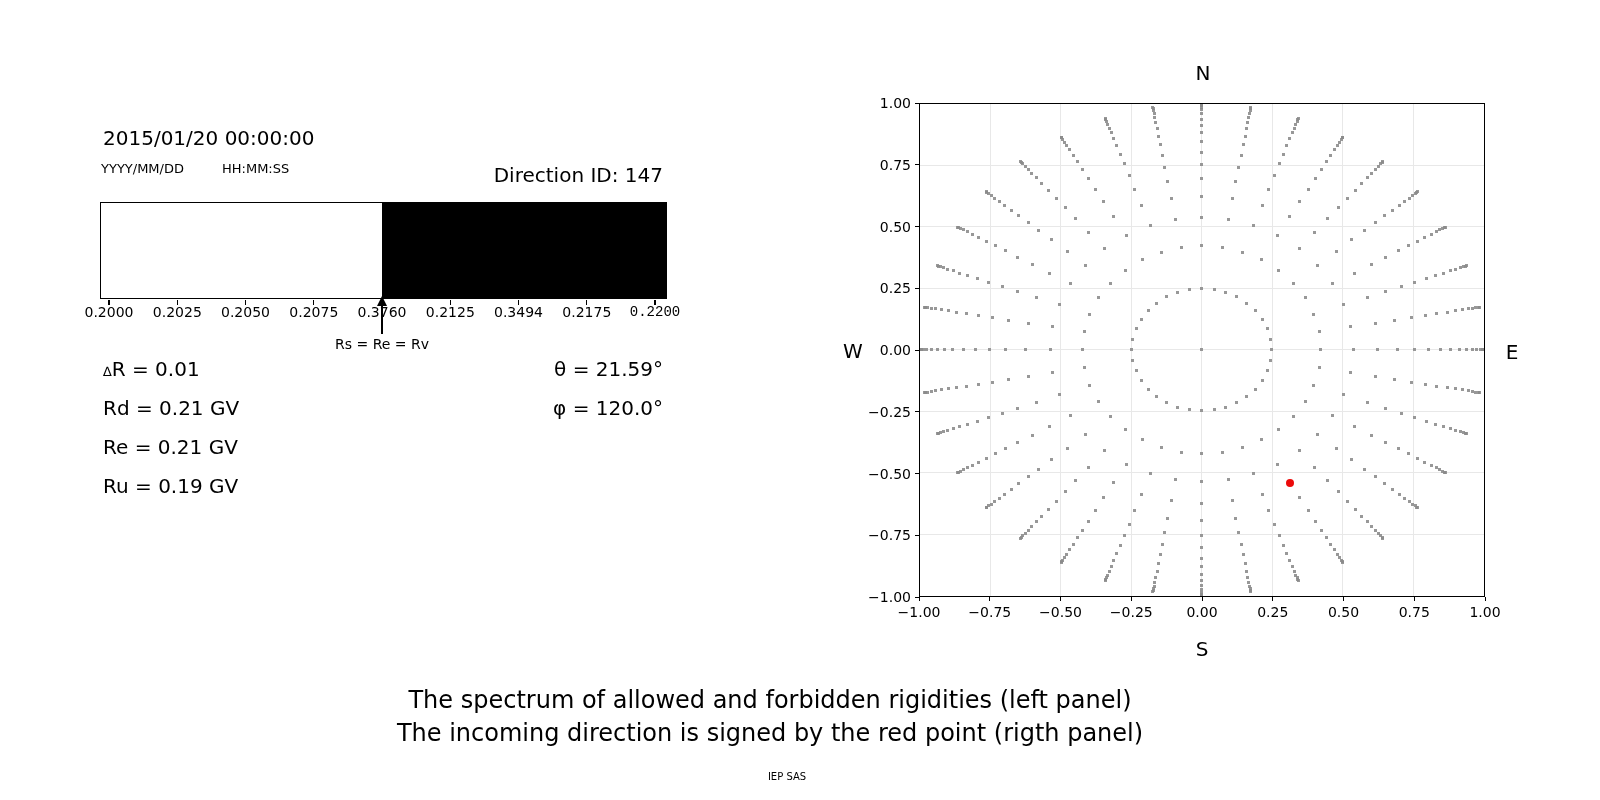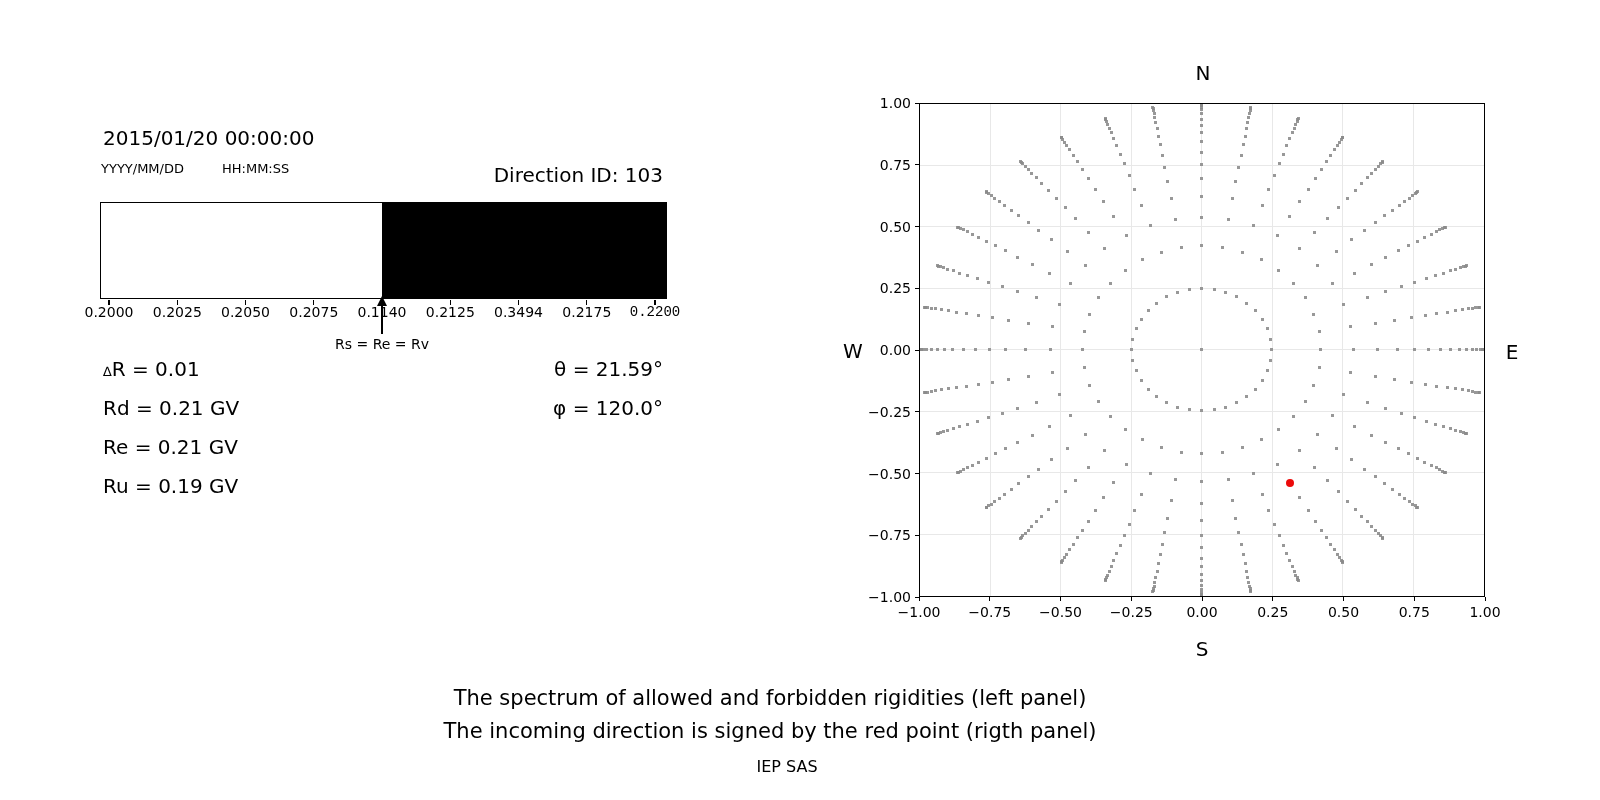--- a/index.html
+++ b/index.html
@@ -4,22 +4,22 @@
 <style>
   html,body{margin:0;padding:0;background:#fff;}
   #canvas{
     position:relative;width:1600px;height:800px;background:#ffffff;
     font-family:"DejaVu Sans","Liberation Sans",sans-serif;color:#000;overflow:hidden;
   }
   .abs{position:absolute;white-space:nowrap;}
   .t20{font-size:20px;}
   .t14{font-size:14px;}
   .t13{font-size:13px;}
-  .t12{font-size:16px;}
-  .t21{font-size:21px;}
+  .t12{font-size:10px;margin-top:14px;}
+  .t21{font-size:24px;}
   .center-anchor{transform:translate(-50%,-50%);}
   .x-center{transform:translateX(-50%);}
 
   
   #spectrum-box{
     position:absolute;left:100px;top:202px;width:567px;height:97px;
     border:1.5px solid #000;box-sizing:border-box;background:#fff;overflow:hidden;
   }
   #spectrum-forbidden{position:absolute;top:0;bottom:0;left:280.5px;right:0;background:#000;}
   .spec-tick-mark{position:absolute;width:1.2px;height:4.5px;background:#000;top:300px;}
@@ -45,21 +45,21 @@
   .compass{font-size:20px;}
 </style>
 </head>
 <body>
 
 <div id="canvas">
 
   <div class="abs t20" style="left:103px;top:126px;">2015/01/20 00:00:00</div>
   <div class="abs t13" style="left:101px;top:161px;">YYYY/MM/DD</div>
   <div class="abs t13" style="left:222px;top:161px;">HH:MM:SS</div>
-  <div class="abs t20" style="right:937px;top:163px;">Direction ID: 103</div>
+  <div class="abs t20" style="right:937px;top:163px;">Direction ID: 147</div>
 
   <div id="spectrum-box">
     <div style="position:absolute;left:0;top:0;bottom:0;width:280.5px;background:#fff;"></div>
     <div id="spectrum-forbidden"></div>
   </div>
   <div id="arrow-head"></div>
   <div id="arrow-shaft"></div>
   <div class="abs t14 x-center" style="left:382px;top:336px;">Rs = Re = Rv</div>
 
   <div class="abs t20" style="left:103px;top:357px;"><span class="small-delta">∆</span><span>R = 0.01</span></div>
@@ -674,21 +674,21 @@
 
 <div class="spec-tick-mark" style="left: 108.4px;"></div>
     <div class="spec-tick-label" style="left: 109px;">0.2000</div>
     <div class="spec-tick-mark" style="left: 176.7px;"></div>
     <div class="spec-tick-label" style="left: 177.3px;">0.2025</div>
     <div class="spec-tick-mark" style="left: 244.9px;"></div>
     <div class="spec-tick-label" style="left: 245.5px;">0.2050</div>
     <div class="spec-tick-mark" style="left: 313.1px;"></div>
     <div class="spec-tick-label" style="left: 313.8px;">0.2075</div>
     <div class="spec-tick-mark" style="left: 381.4px;"></div>
-    <div class="spec-tick-label" style="left: 382px;">0.1140</div>
+    <div class="spec-tick-label" style="left: 382px;">0.3760</div>
     <div class="spec-tick-mark" style="left: 449.6px;"></div>
     <div class="spec-tick-label" style="left: 450.3px;">0.2125</div>
     <div class="spec-tick-mark" style="left: 517.9px;"></div>
     <div class="spec-tick-label" style="left: 518.5px;">0.3494</div>
     <div class="spec-tick-mark" style="left: 586.1px;"></div>
     <div class="spec-tick-label" style="left: 586.8px;">0.2175</div>
     <div class="spec-tick-mark" style="left: 654.4px;"></div>
     <div class="spec-tick-label" style="left: 655px; font-family: Liberation Mono, monospace;">0.2200</div>
     <div class="x-tick-mark" style="left: 918.5px;"></div>
     <div class="y-tick-mark" style="top: 596.5px;"></div>

